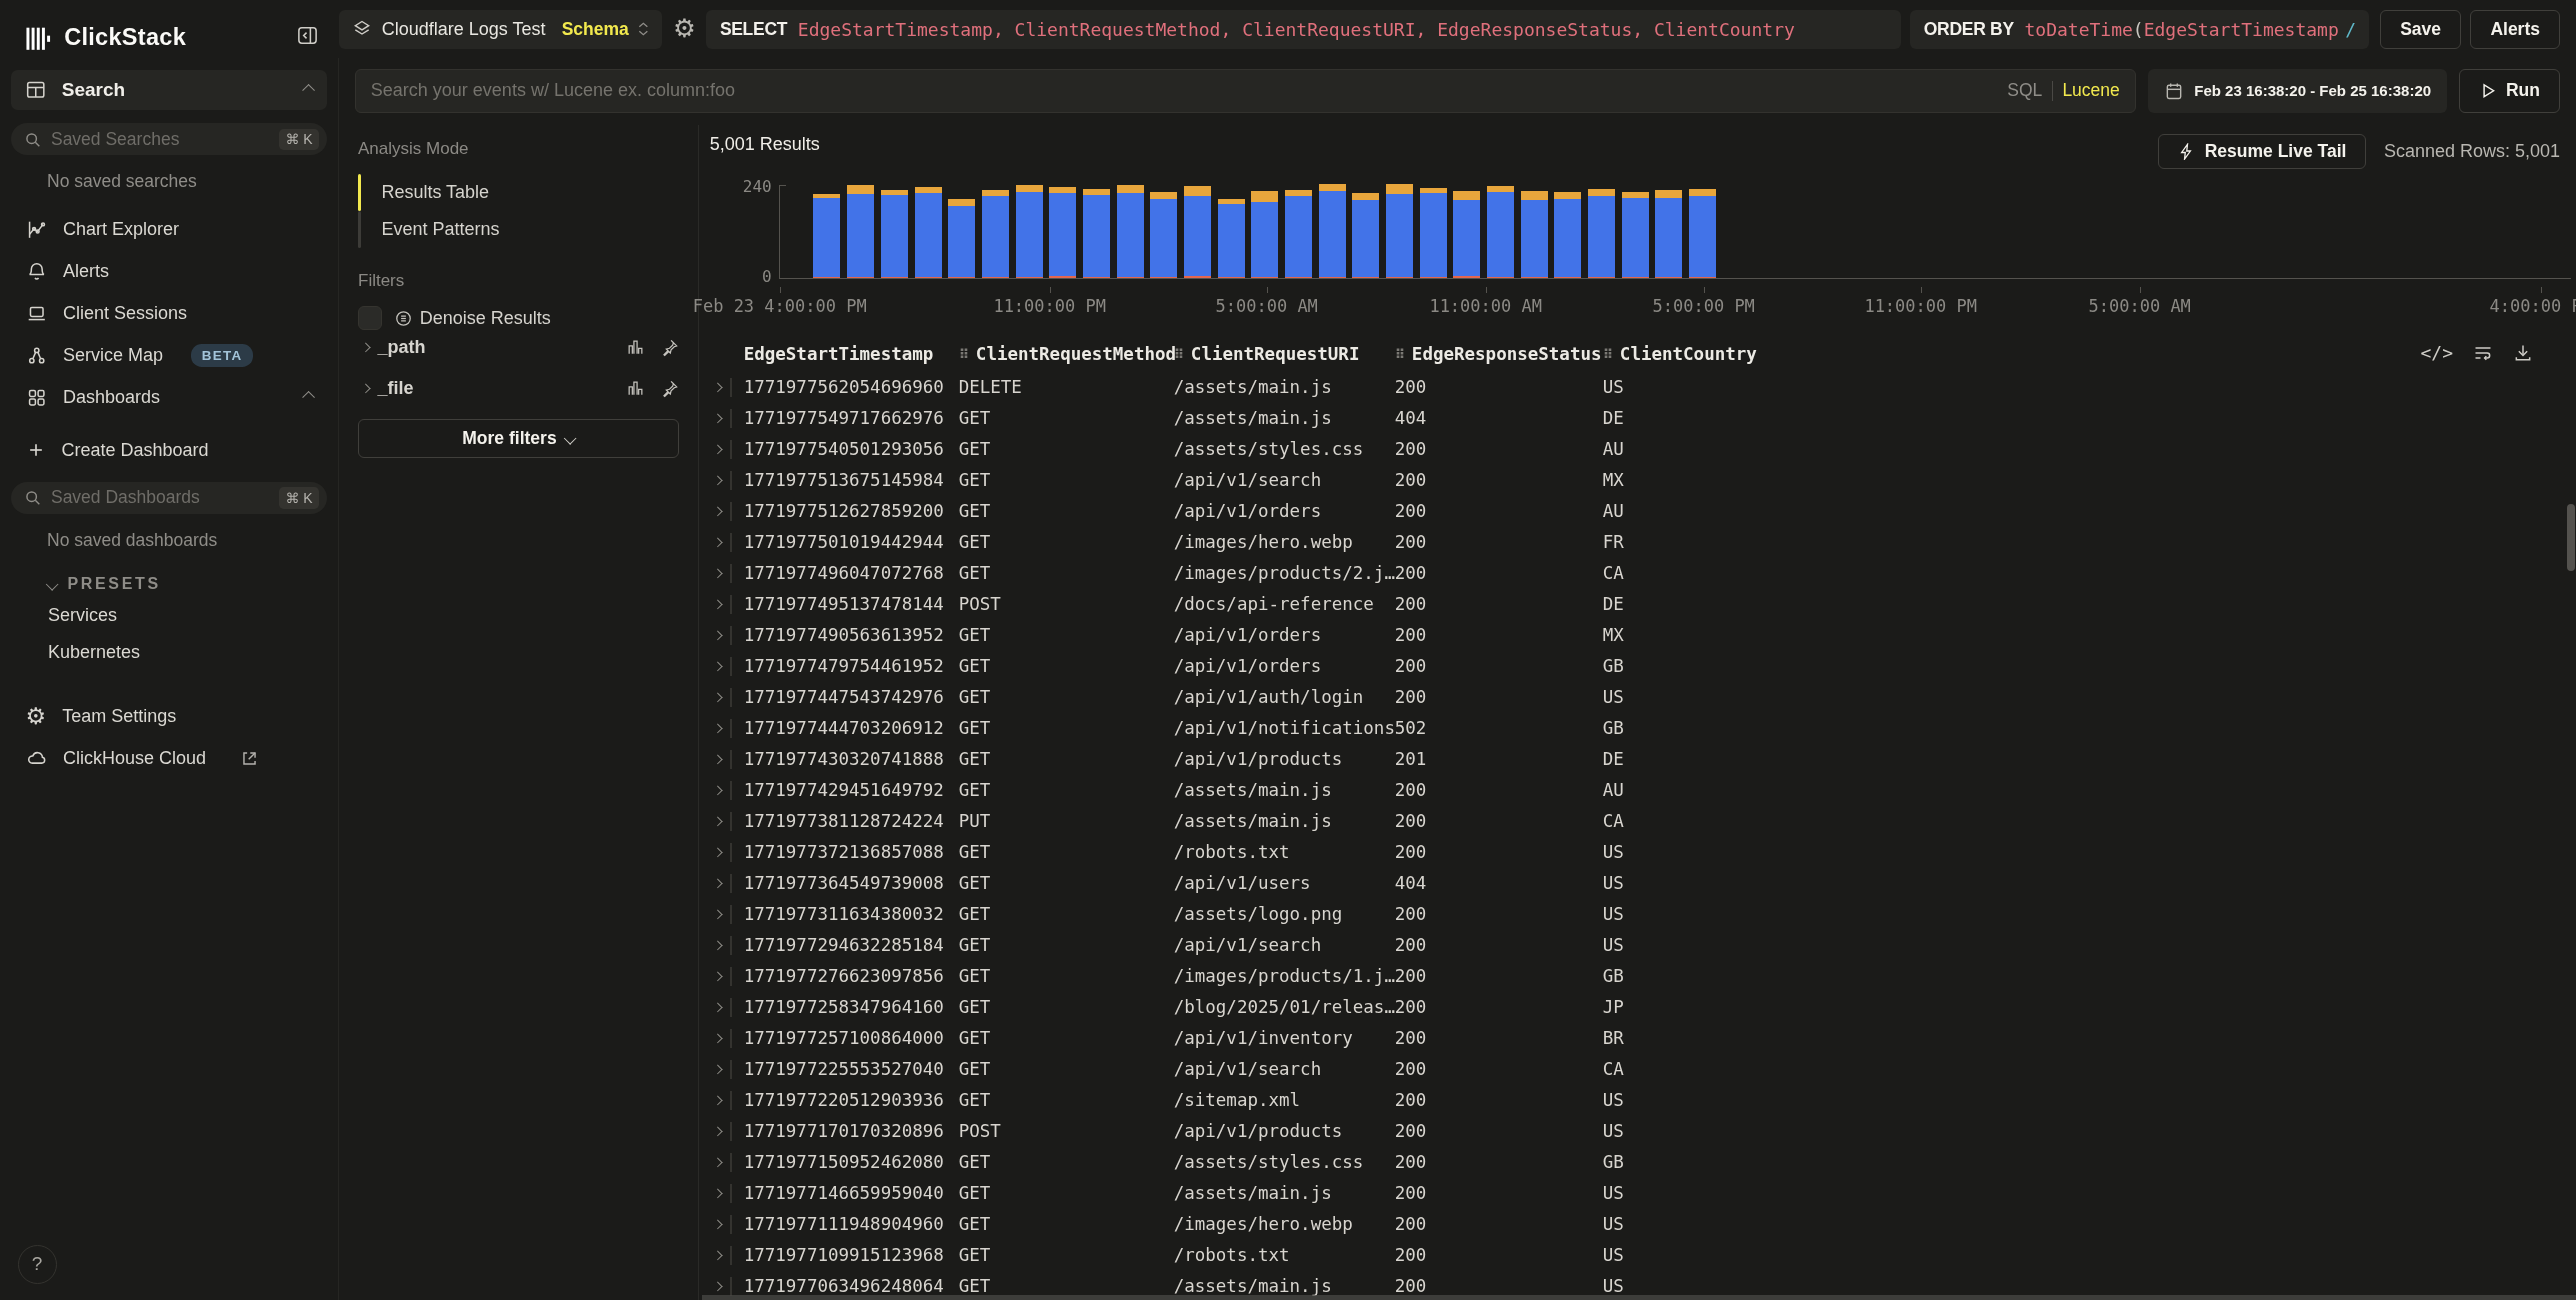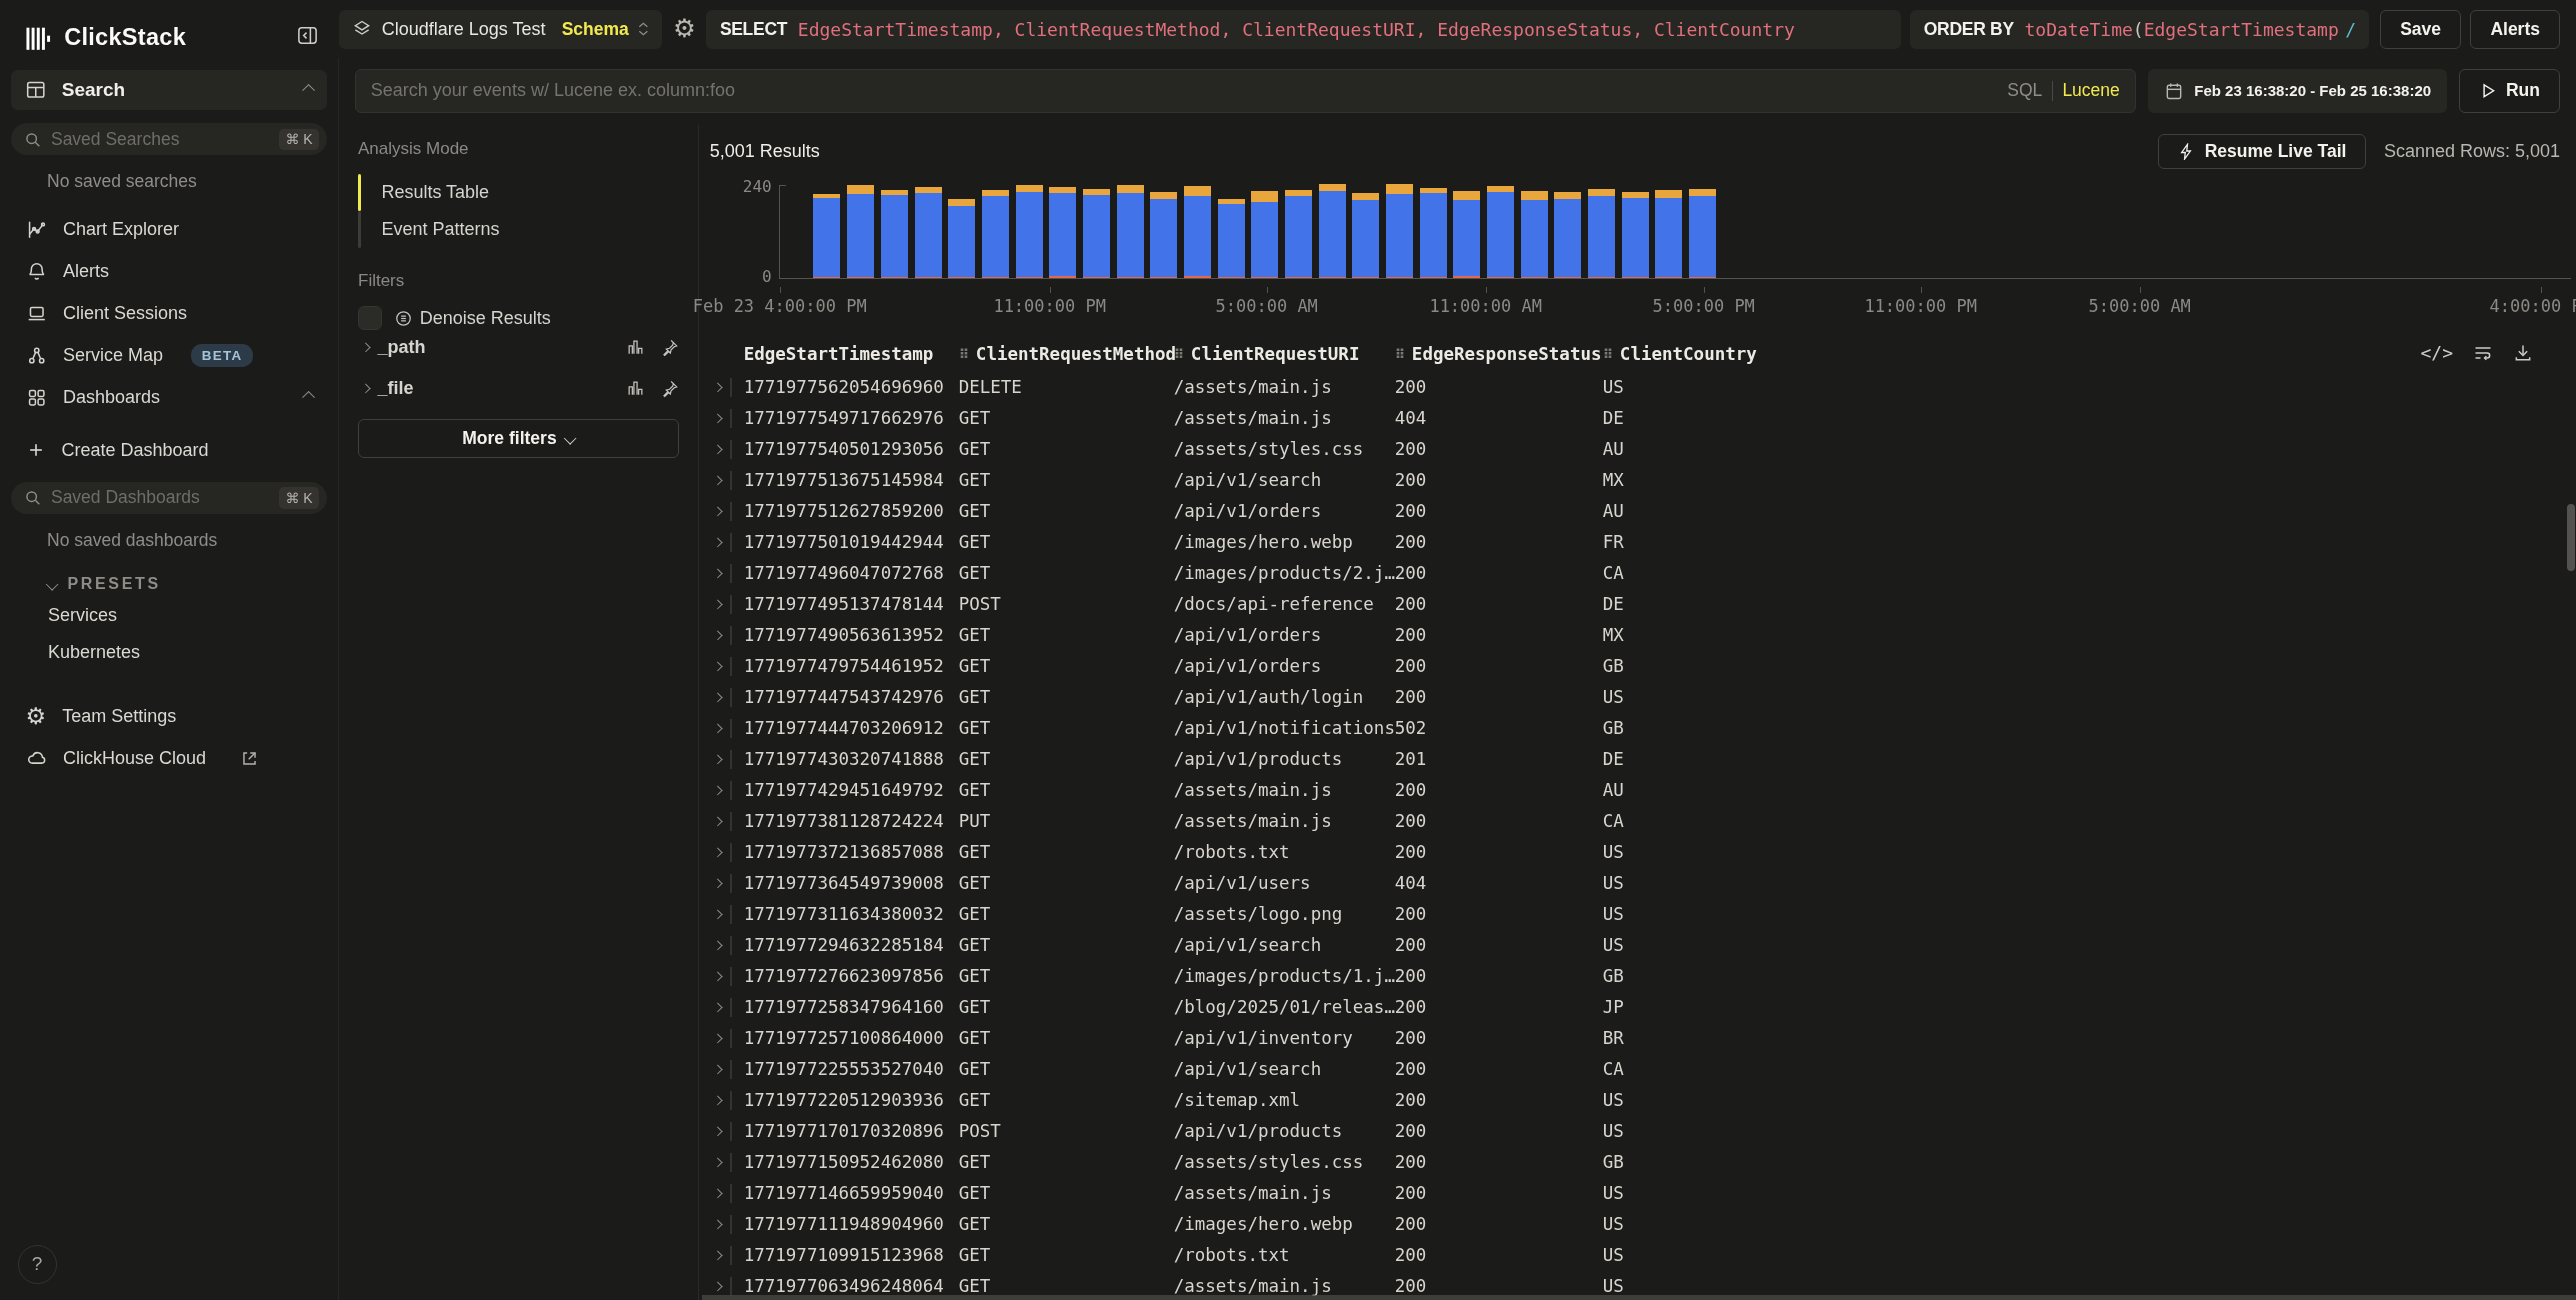--- a/index.html
+++ b/index.html
@@ -55,21 +55,21 @@
   .chk-row { display:flex; align-items:center; gap:12px; margin-bottom:7px; }
   .chk { width:24px; height:24px; border-radius:6px; background:#2b2b28; border:0.7px solid #35342f; }
   .chk-lbl { font-size:18px; color:#d6d4ce; display:flex; align-items:center; gap:6.7px; }
   .field-row { display:flex; align-items:center; margin-bottom:20px; color:#d6d4ce; }
   .field-lbl { font-size:18px; font-weight:bold; margin-left:8px; }
   .field-icons { margin-left:auto; display:flex; gap:14.8px; color:#c5c3bd; }
   .more-btn { width:100%; height:39px; margin-top:4px; justify-content:center; }
 
   
   .results { flex:1 1 auto; min-width:0; position:relative; padding-left:10.7px; display:flex; flex-direction:column; }
-  .res-head { display:flex; align-items:center; padding:9.4px 16px 0 0; }
+  .res-head { display:flex; padding:9.4px 16px 0 0; }
   .res-count { font-size:18px; color:#f0eee8; }
   .res-right { margin-left:auto; display:flex; align-items:center; gap:17.5px; }
   .live-btn { height:35px; font-size:17.5px; }
   .scanned { font-size:18px; color:#b9b7b1; }
 
   
   .chart { position:relative; height:133px; margin:9.4px 5.4px 0 70px; flex:0 0 auto; }
   .plot { position:absolute; left:0; right:0; top:6.7px; height:94px; border-bottom:1.3px solid #55534e; }
   .yaxis { position:absolute; left:-0.7px; top:0; bottom:-0.7px; width:1.3px; background:#55534e; }
   .ycap { position:absolute; left:-0.7px; top:0; width:6.7px; height:1.3px; background:#55534e; }

